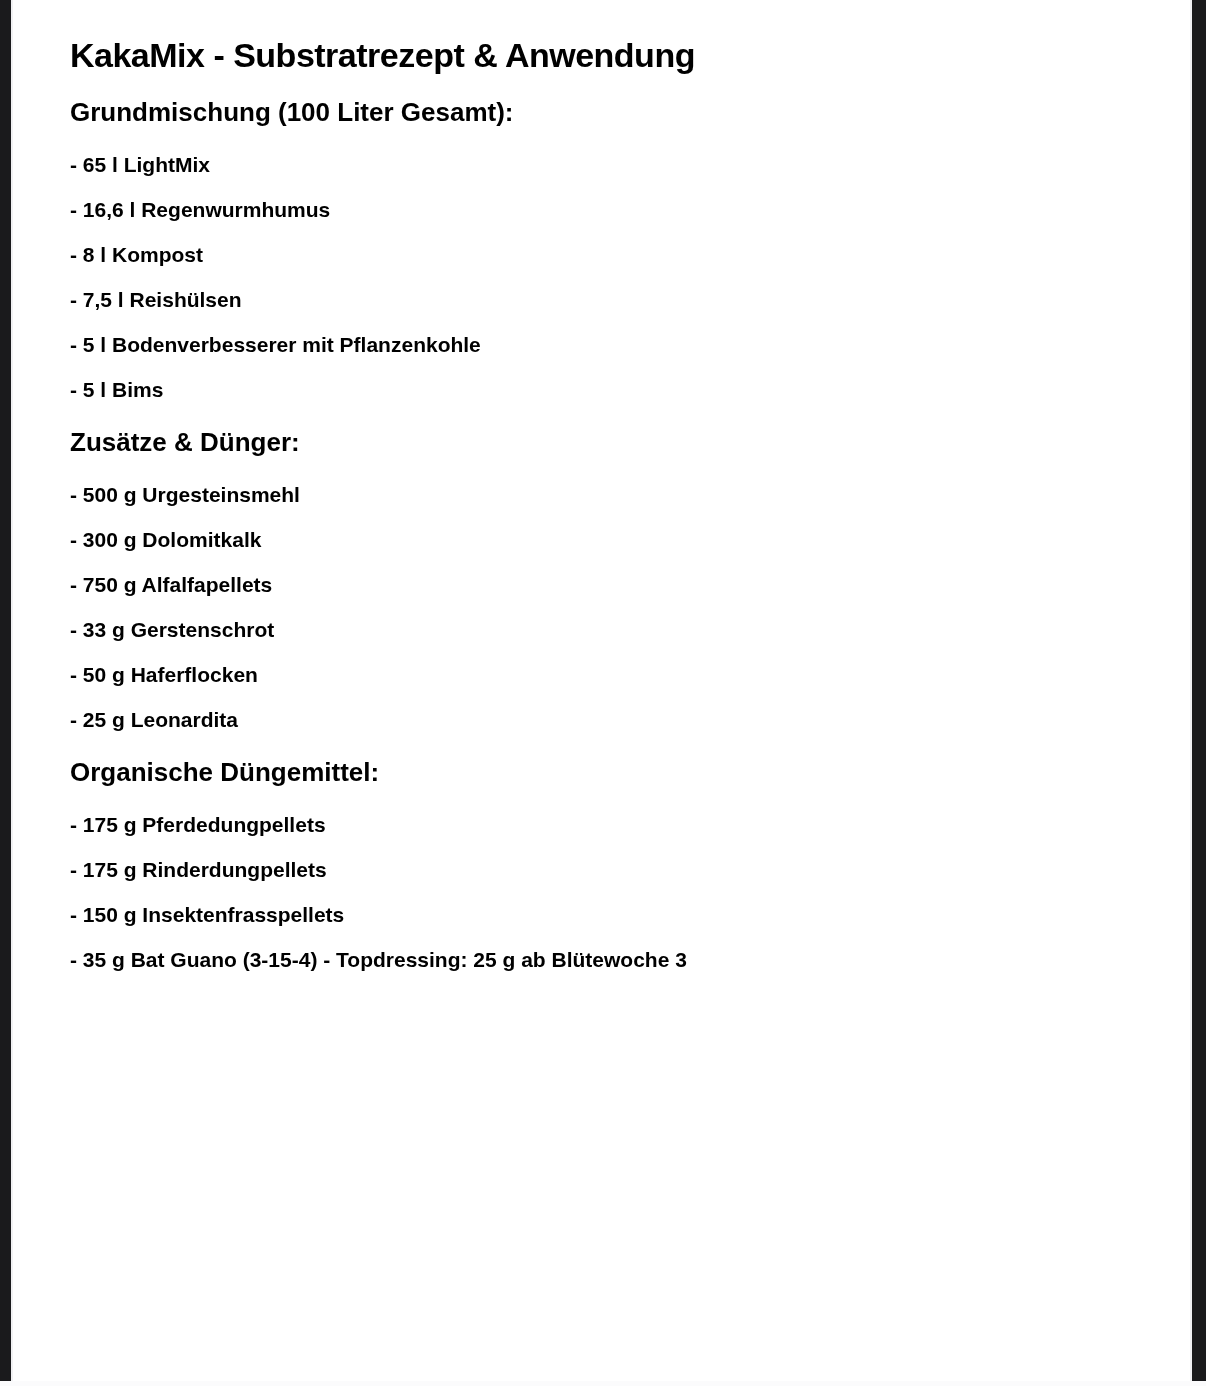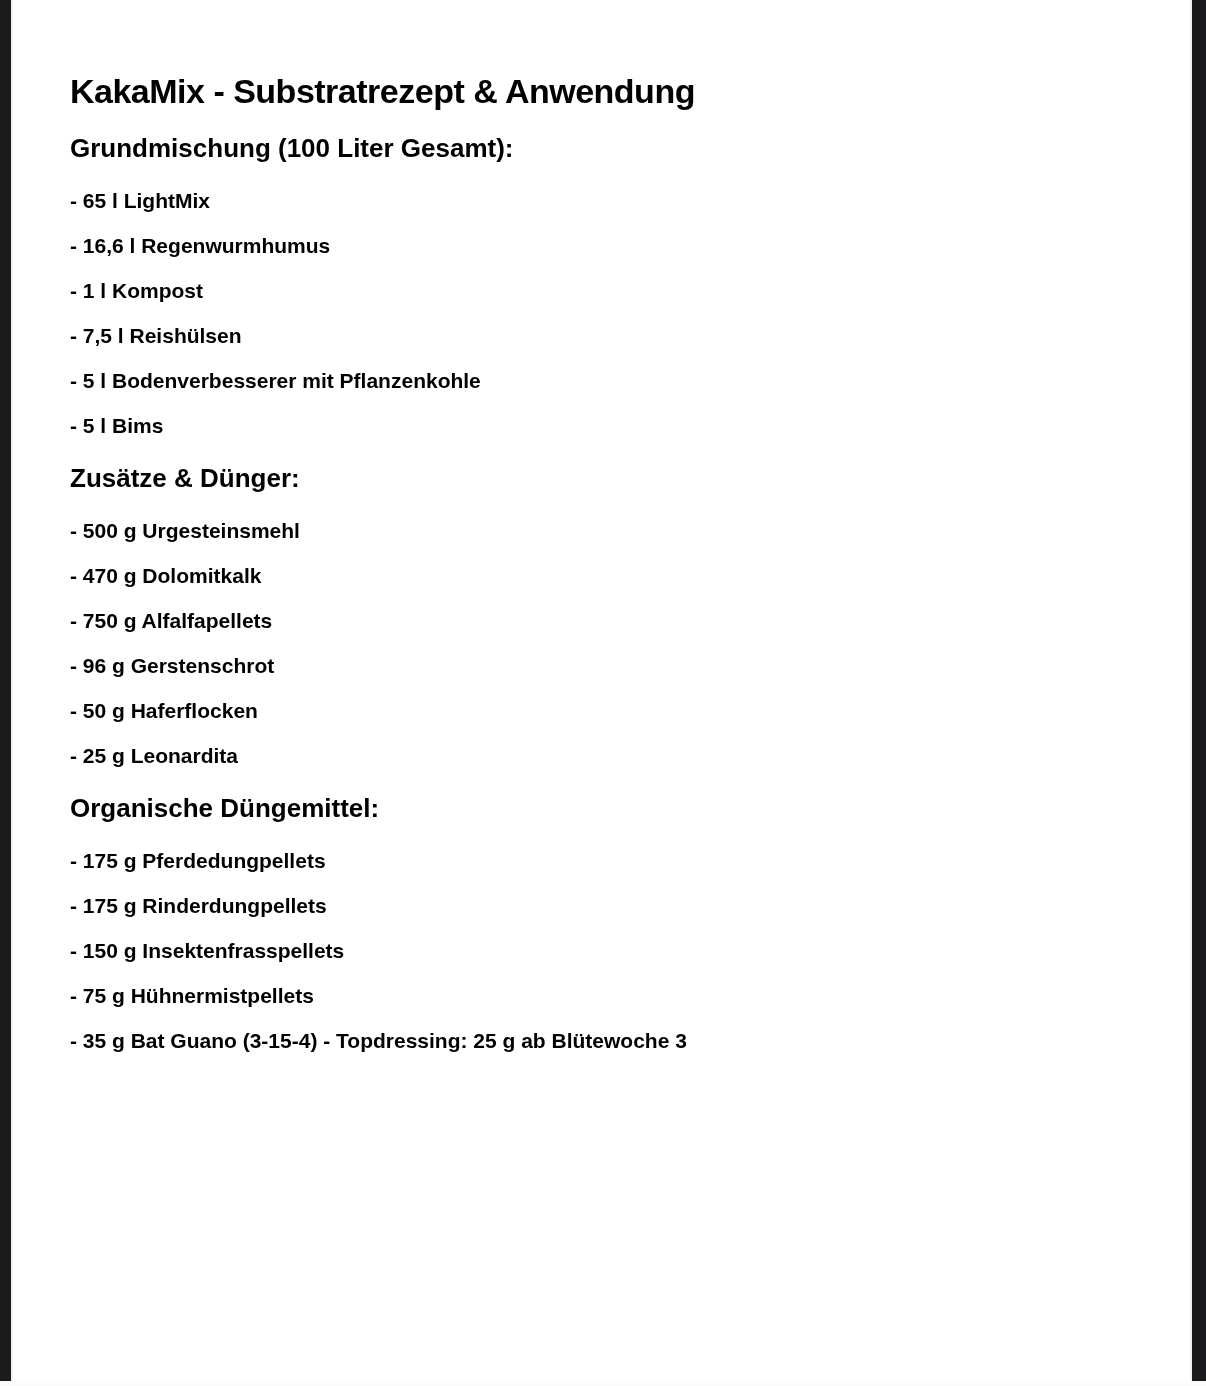--- a/index.html
+++ b/index.html
@@ -37,22 +37,21 @@
     bottom: 0;
     width: 100%;
     height: 5px;
     background: #fbfbfc;
   }
   .content {
     position: absolute;
     top: 0;
     left: 70px;
     right: 90px;
-    padding-top: 24px;
-    margin-top: 48px;
+    padding-top: 36px;
   }
   h1.doc-title {
     font-size: 34px;
     line-height: 39px;
     font-weight: bold;
     margin: 0 0 24px 0;
     letter-spacing: -0.5px;
   }
   .section { 
     margin: 0;
@@ -80,36 +79,35 @@
 <div class="edge-bar edge-right"></div>
 <div class="bottom-strip"></div>
 
 <main class="content">
   <h1 class="doc-title">KakaMix - Substratrezept &amp; Anwendung</h1>
   <div>
       <section class="section">
         <h2 class="section-heading">Grundmischung (100 Liter Gesamt):</h2>
         <p class="item">- 65 l LightMix</p>
         <p class="item">- 16,6 l Regenwurmhumus</p>
-        <p class="item">- 1 l Kompost</p>
+        <p class="item">- 8 l Kompost</p>
         <p class="item">- 7,5 l Reishülsen</p>
         <p class="item">- 5 l Bodenverbesserer mit Pflanzenkohle</p>
         <p class="item">- 5 l Bims</p>
       </section>
       <section class="section">
         <h2 class="section-heading">Zusätze &amp; Dünger:</h2>
         <p class="item">- 500 g Urgesteinsmehl</p>
-        <p class="item">- 470 g Dolomitkalk</p>
+        <p class="item">- 300 g Dolomitkalk</p>
         <p class="item">- 750 g Alfalfapellets</p>
-        <p class="item">- 96 g Gerstenschrot</p>
+        <p class="item">- 33 g Gerstenschrot</p>
         <p class="item">- 50 g Haferflocken</p>
         <p class="item">- 25 g Leonardita</p>
       </section>
       <section class="section">
         <h2 class="section-heading">Organische Düngemittel:</h2>
         <p class="item">- 175 g Pferdedungpellets</p>
         <p class="item">- 175 g Rinderdungpellets</p>
         <p class="item">- 150 g Insektenfrasspellets</p>
-        <p class="item">- 75 g Hühnermistpellets</p>
         <p class="item">- 35 g Bat Guano (3-15-4) - Topdressing: 25 g ab Blütewoche 3</p>
       </section>
     </div>
 </main>
 
 </body></html>

